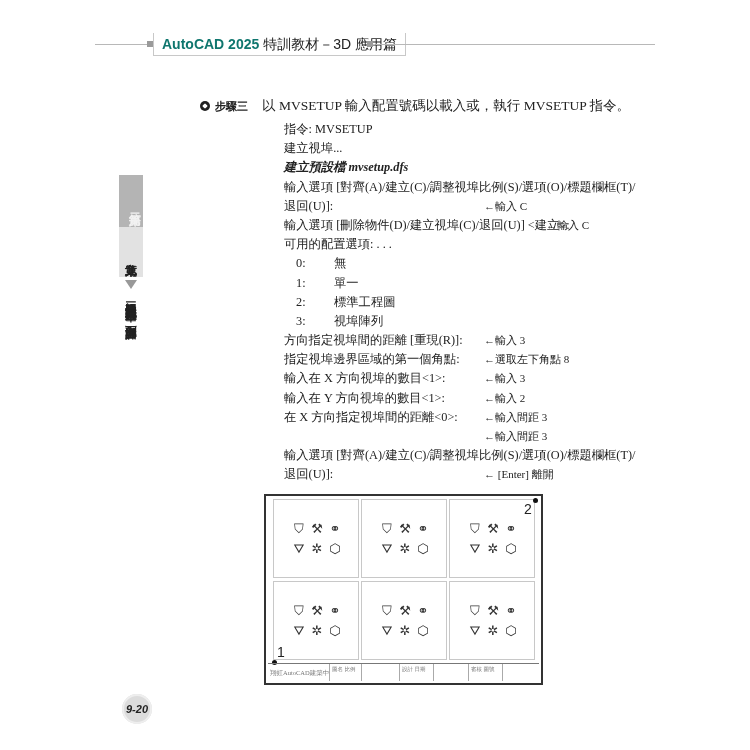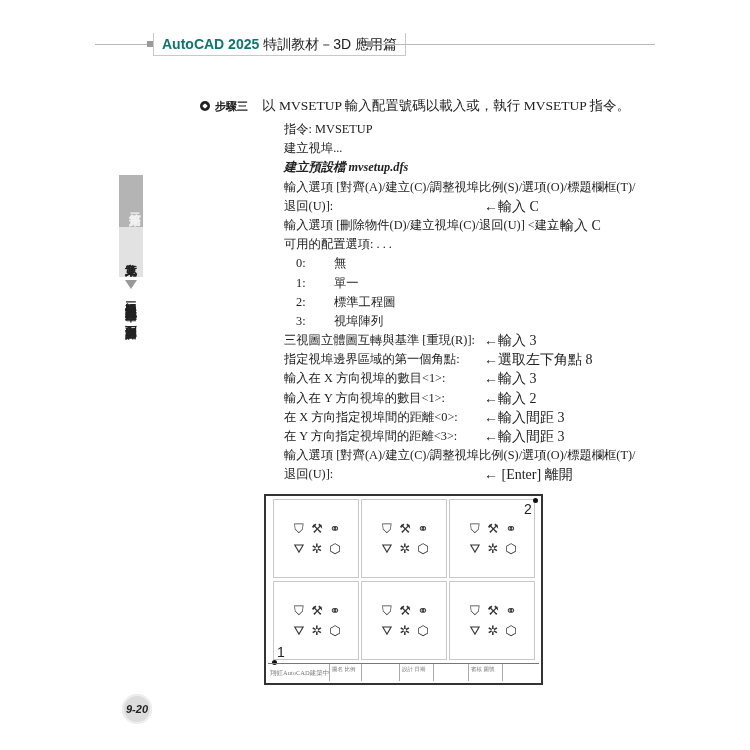--- a/index.html
+++ b/index.html
@@ -17,21 +17,21 @@
   .side-title{position:absolute;left:119px;top:292px;width:24px;font-family:"DejaVu Sans",sans-serif;font-size:11.5px;font-weight:bold;color:#222;writing-mode:vertical-rl;line-height:24px;letter-spacing:1px;}
   
   .step{position:absolute;left:200px;top:97px;font-size:13.5px;white-space:nowrap;}
   .step-icon{display:inline-block;width:10px;height:10px;border-radius:50%;background:#222;position:relative;top:1px;margin-right:5px;}
   .step-icon:after{content:"";position:absolute;left:3px;top:3px;width:4px;height:4px;background:#fff;border-radius:1px;transform:rotate(45deg);}
   .step-label{font-family:"DejaVu Sans",sans-serif;font-weight:bold;font-size:11px;margin-right:14px;}
   
   .cmd{position:absolute;left:264px;top:120px;width:340px;margin-left:20px;}
   .row{height:19.2px;line-height:19.2px;font-size:12.3px;white-space:nowrap;position:relative;}
   .row .l{position:absolute;left:0;}
-  .row .r{position:absolute;left:200px;font-size:14px;}
+  .row .r{position:absolute;left:200px;font-size:11px;}
   .row.opt .n{position:absolute;left:12px;}
   .row.opt .t{position:absolute;left:50px;}
   .b{font-weight:bold;font-style:italic;}
   
   .fig{position:absolute;left:264px;top:494px;width:279px;height:191px;border:2px solid #333;box-sizing:border-box;background:#fff;}
   .vp{position:absolute;width:86px;height:79px;border:1px solid #c8c8c8;box-sizing:border-box;background:#fff;}
   .parts{position:absolute;left:16px;top:22px;width:56px;display:grid;grid-template-columns:repeat(3,18px);row-gap:6px;}
   .part{font-size:13px;line-height:14px;color:#333;text-align:center;font-family:"DejaVu Sans",sans-serif;}
   .pt{position:absolute;width:5px;height:5px;border-radius:50%;background:#111;}
   .ptlbl{position:absolute;font-family:"Liberation Sans",sans-serif;font-size:14px;color:#222;}
@@ -101,41 +101,40 @@
   <div class="row opt">
       <span class="n">2:</span>
       <span class="t">標準工程圖</span>
     </div>
   <div class="row opt">
       <span class="n">3:</span>
       <span class="t">視埠陣列</span>
     </div>
 
   <div class="row">
-      <span class="l">三視圖立體圖互轉與基準  [重現(R)]:</span>
+      <span class="l">方向指定視埠間的距離  [重現(R)]:</span>
       <span class="r">←輸入 3</span>
     </div>
   <div class="row">
       <span class="l">指定視埠邊界區域的第一個角點:</span>
       <span class="r">←選取左下角點 8</span>
     </div>
   <div class="row">
       <span class="l">輸入在  X  方向視埠的數目&lt;1&gt;:</span>
       <span class="r">←輸入 3</span>
     </div>
   <div class="row">
       <span class="l">輸入在  Y  方向視埠的數目&lt;1&gt;:</span>
       <span class="r">←輸入 2</span>
     </div>
   <div class="row">
       <span class="l">在  X  方向指定視埠間的距離&lt;0&gt;:</span>
       <span class="r">←輸入間距 3</span>
     </div>
   <div class="row">
-      <span class="l">在  Y  方向指定視埠間的距離&lt;3&gt;:</span>
       <span class="r">←輸入間距 3</span>
     </div>
   <div class="row">
       <span class="l">輸入選項  [對齊(A)/建立(C)/調整視埠比例(S)/選項(O)/標題欄框(T)/</span>
     </div>
   <div class="row">
       <span class="l">退回(U)]:</span>
       <span class="r">← [Enter]  離開</span>
     </div>
 </div>

